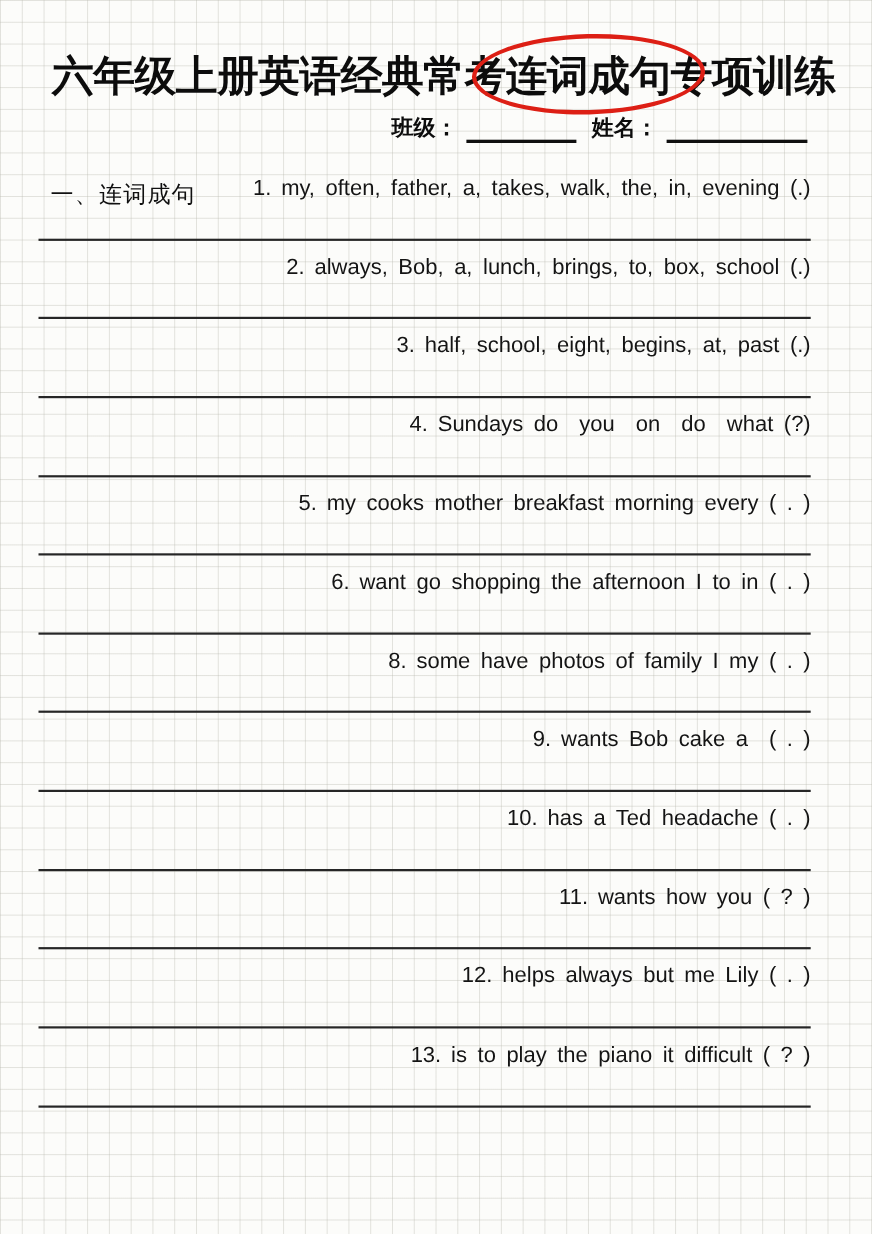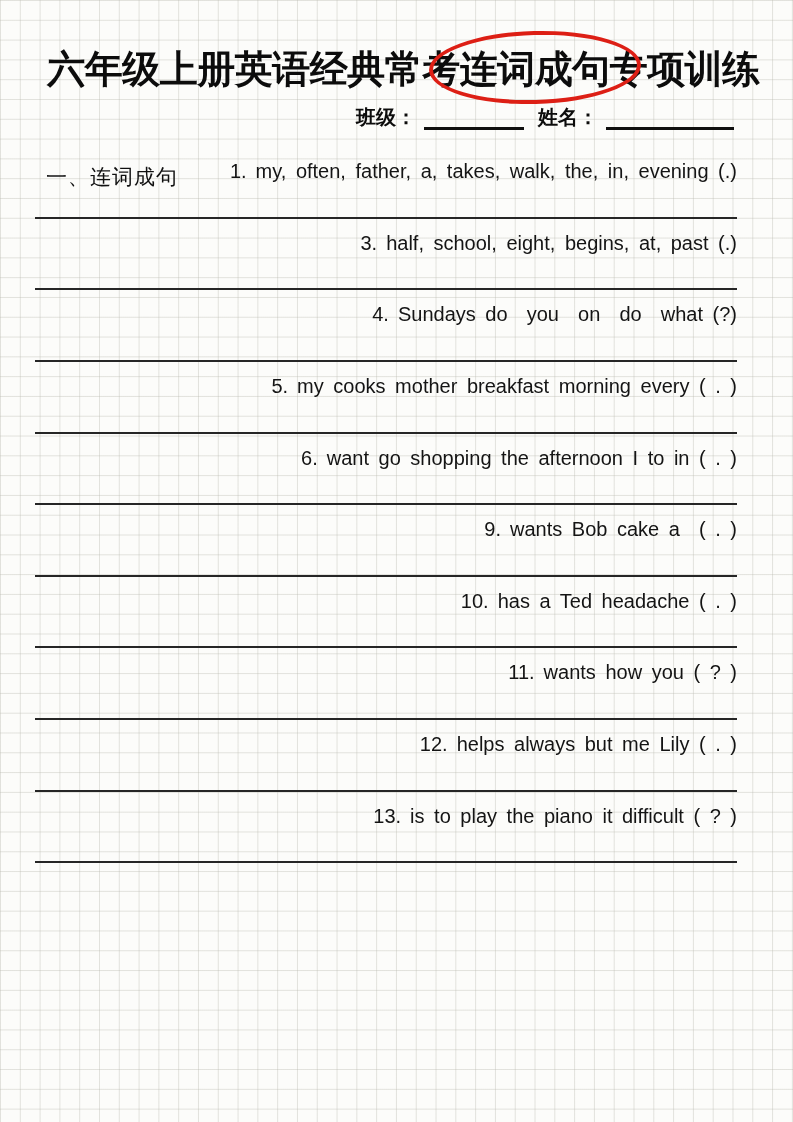--- a/index.html
+++ b/index.html
@@ -102,20 +102,24 @@
 </div>
 
 <div class="section-heading">一、连词成句</div>
 
 <div class="items">
   <div class="item">
     <span class="num">1.</span><span class="words">my, often, father, a, takes, walk, the, in, evening (.)</span>
     <div class="answer-line"></div>
   </div>
 
+  <div class="item">
+    <span class="num">2.</span><span class="words">always, Bob, a, lunch, brings, to, box, school (.)</span>
+    <div class="answer-line"></div>
+  </div>
 
   <div class="item">
     <span class="num">3.</span><span class="words">half, school, eight, begins, at, past (.)</span>
     <div class="answer-line"></div>
   </div>
 
   <div class="item">
     <span class="num">4.</span><span class="words">Sundays do  you  on  do  what (?)</span>
     <div class="answer-line"></div>
   </div>
@@ -124,20 +128,24 @@
     <span class="num">5.</span><span class="words">my cooks mother breakfast morning every ( . )</span>
     <div class="answer-line"></div>
   </div>
 
   <div class="item">
     <span class="num">6.</span><span class="words">want go shopping the afternoon I to in ( . )</span>
     <div class="answer-line"></div>
   </div>
 
 
+  <div class="item">
+    <span class="num">8.</span><span class="words">some have photos of family I my ( . )</span>
+    <div class="answer-line"></div>
+  </div>
 
   <div class="item">
     <span class="num">9.</span><span class="words">wants Bob cake a  ( . )</span>
     <div class="answer-line"></div>
   </div>
 
   <div class="item">
     <span class="num">10.</span><span class="words">has a Ted headache ( . )</span>
     <div class="answer-line"></div>
   </div>

